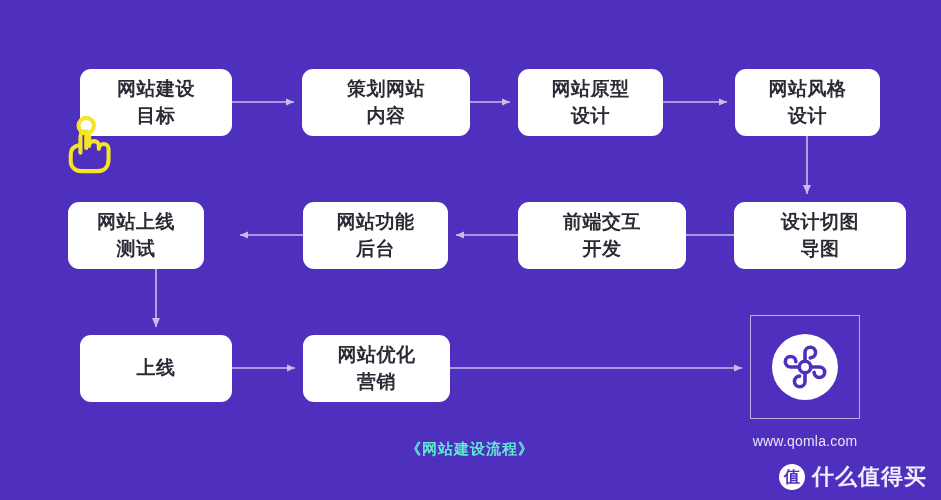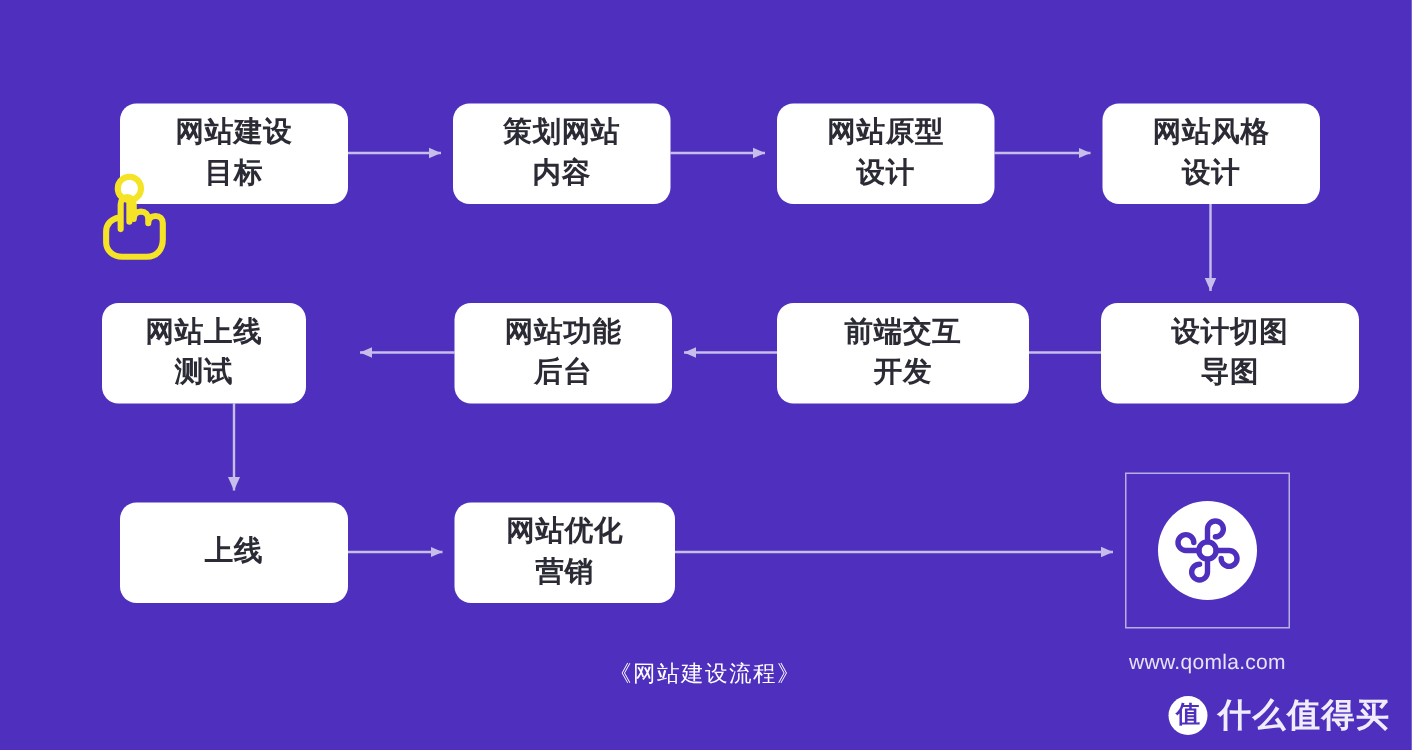--- a/index.html
+++ b/index.html
@@ -66,26 +66,26 @@
     position: absolute;
     color: #e8e3f7;
     font-size: 14px;
     letter-spacing: 0.2px;
     text-align: center;
     width: 200px;
   }
 
   .caption {
     position: absolute;
-    color: #ffffff;
+    color: #5eead4;
     font-size: 15px;
     letter-spacing: 1px;
     text-align: center;
     width: 300px;
-    font-weight: 400;
+    font-weight: 700;
   }
 
   .cursor-icon {
     position: absolute;
     left: 63px;
     top: 113px;
     width: 62px;
     height: 62px;
   }
 
@@ -151,21 +151,21 @@
 
       <line x1="232" y1="368" x2="295" y2="368" marker-end="url(#ar-r)"></line>
       <line x1="450" y1="368" x2="742" y2="368" marker-end="url(#ar-r)"></line>
     </g>
   </svg>
 
   <div class="node" id="node-n1" style="left: 80px; top: 69px; width: 152px; height: 67px;">
     <span class="ln">网站建设</span>
     <span class="ln">目标</span>
   </div>
-  <div class="node" id="node-n2" style="left: 302px; top: 69px; width: 145px; height: 67px;">
+  <div class="node" id="node-n2" style="left: 302px; top: 69px; width: 168px; height: 67px;">
     <span class="ln">策划网站</span>
     <span class="ln">内容</span>
   </div>
   <div class="node" id="node-n3" style="left: 518px; top: 69px; width: 145px; height: 67px;">
     <span class="ln">网站原型</span>
     <span class="ln">设计</span>
   </div>
   <div class="node" id="node-n4" style="left: 735px; top: 69px; width: 145px; height: 67px;">
     <span class="ln">网站风格</span>
     <span class="ln">设计</span>

